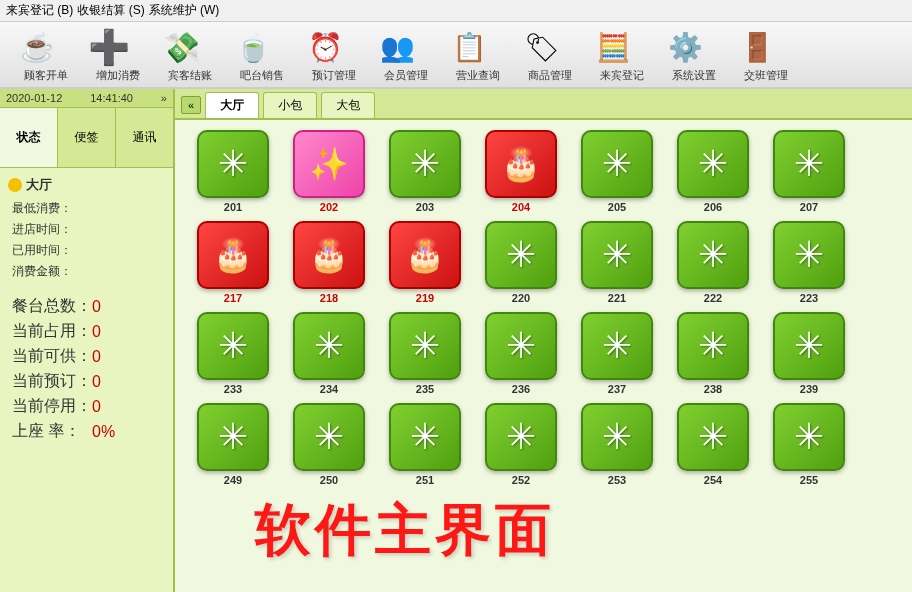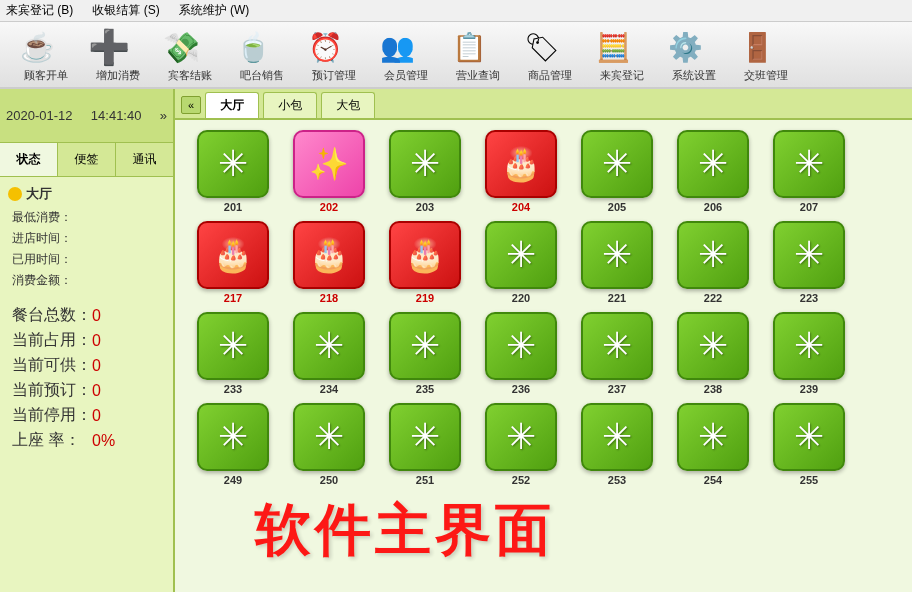--- a/index.html
+++ b/index.html
@@ -1,35 +1,35 @@
 <!DOCTYPE html>
 <html><head>
   <meta charset="utf-8">
   <style>
     * { margin: 0; padding: 0; box-sizing: border-box; }
     body { width: 912px; height: 592px; overflow: hidden; font-family: 'SimHei', 'Microsoft YaHei', sans-serif; background: #d4e8a0; font-size: 12px; }
 
     
-    #menubar { background: #f0f0f0; border-bottom: 1px solid #ccc; padding: 2px 6px; display: flex; gap: 19px; font-size: 12px; }
+    #menubar { background: #f0f0f0; border-bottom: 1px solid #ccc; padding: 2px 6px; display: flex; gap: 4px; font-size: 12px; }
     #menubar span { cursor: pointer; color: #000; }
 
     
     #toolbar { background: linear-gradient(to bottom, #f8f8f8, #e0e0e0); border-bottom: 2px solid #ccc; padding: 4px 8px; display: flex; align-items: center; gap: 12px; }
     .tool-btn { display: flex; flex-direction: column; align-items: center; cursor: pointer; min-width: 54px; }
     .tool-btn .icon-wrap { width: 48px; height: 42px; display: flex; align-items: center; justify-content: center; font-size: 28px; }
     .tool-btn .btn-label { font-size: 11px; color: #333; white-space: nowrap; padding-left: 16px; }
 
     
     #main { display: flex; height: calc(592px - 82px); }
 
     
     #sidebar { width: 175px; background: #e8f5c0; border-right: 2px solid #a0c050; display: flex; flex-direction: column; flex-shrink: 0; }
-    #datetime { background: #c8e080; padding: 19px 6px; font-size: 13px; color: #333; border-bottom: 1px solid #a0c050; display: flex; justify-content: space-between; align-items: center; }
+    #datetime { background: #c8e080; padding: 3px 6px; font-size: 11px; color: #333; border-bottom: 1px solid #a0c050; display: flex; justify-content: space-between; align-items: center; }
     #sidebar-tabs { display: flex; border-bottom: 1px solid #a0c050; }
-    .sidebar-tab { flex: 1; text-align: center; padding: 8px 0; background: #d4e896; cursor: pointer; font-size: 12px; border-right: 1px solid #a0c050; }
+    .sidebar-tab { flex: 1; text-align: center; padding: 21px 0; background: #d4e896; cursor: pointer; font-size: 12px; border-right: 1px solid #a0c050; }
     .sidebar-tab:last-child { border-right: none; }
     .sidebar-tab.active { background: #f0f8e0; font-weight: bold; }
 
     #hall-section { padding: 4px 8px; }
     .section-title { display: flex; align-items: center; gap: 4px; font-weight: bold; font-size: 13px; color: #333; padding: 4px 0; }
     .dot-yellow { width: 14px; height: 14px; background: #f5c000; border-radius: 50%; display: inline-block; flex-shrink: 0; }
     .info-row { display: flex; align-items: center; padding: 2px 4px; font-size: 12px; color: #333; }
     .info-label { min-width: 70px; }
     .info-value { color: #c00; }
 

